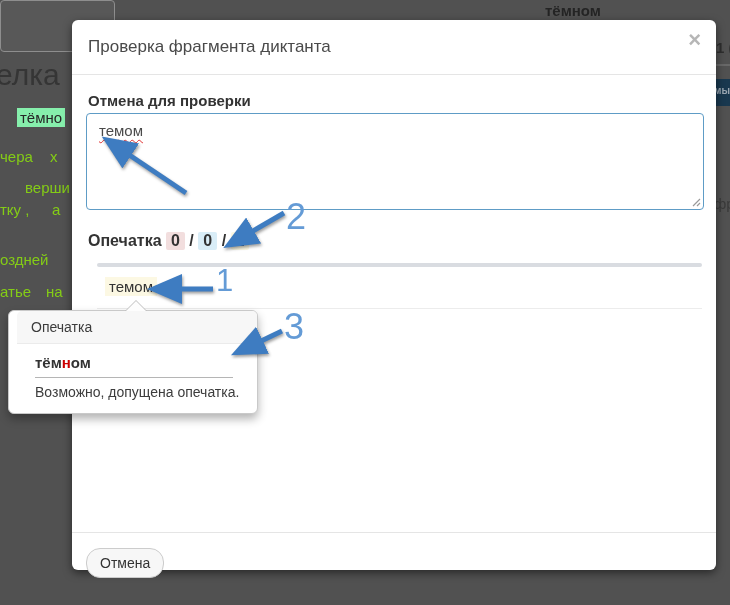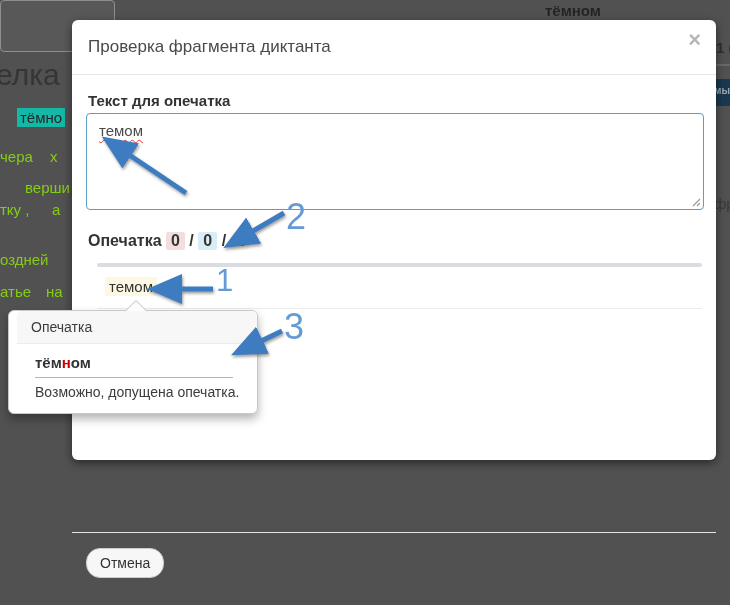--- a/index.html
+++ b/index.html
@@ -5,30 +5,30 @@
   * { margin:0; padding:0; box-sizing:border-box; }
   html,body { background:#2e2e2e; }
   body { font-family:"Liberation Sans", sans-serif; }
   .stage { position:relative; width:730px; height:605px; overflow:hidden; background:#515151; }
 
   
   .bd { position:absolute; color:#84cc16; font-size:15px; white-space:nowrap; }
   .bd-navlink { left:0; top:18; color:#8795ad; }
   .bd-rect { left:225; top:-16; width:115px; height:52px; border:1px solid #8e8e8e; border-radius:4px; background:#585858; }
   .bd-heading { left:-4px; top:58px; font-size:30px; color:#353535; }
-  .bd-hl { left:17px; top:108px; background:#14b8a6; color:#262626; padding:1px 3px;text-align:center; }
+  .bd-hl { left:17px; top:108px; background:#86efac; color:#262626; padding:1px 3px;text-align:center; }
   .bd-topword { left:545px; top:2px; font-weight:bold; color:#242424; }
   .bd-r-top { left:716px; top:39px; font-weight:bold; color:#2e2e2e; }
   .bd-r-line { left:716px; top:64px; width:14px; height:2px; background:#686868; }
   .bd-r-badge { left:711px; top:79px; width:19px; height:27px; background:#19384f; color:#9aa6b1;
                 font-weight:bold; font-size:10px; padding:6px 0 0 3px; border-radius:3px 0 0 3px; }
   .bd-r-bot { left:714px; top:195px; color:#3a3a3a; }
 
   
-  .modal { position:absolute; left:72px; top:20px; width:644px; height:440px; background:#fff;
+  .modal { position:absolute; left:72px; top:20px; width:644px; height:550px; background:#fff;
            border-radius:6px; box-shadow:0 3px 9px rgba(0,0,0,.5); }
   .modal-header { position:relative; height:55px; border-bottom:1px solid #e5e5e5; padding:17px 20px 0 16px; }
   .modal-title { font-size:17px; color:#4a4a4a; }
   .modal-close { position:absolute; right:15px; top:9px; font-size:22px; font-weight:bold; color:#b6b6b6;
                  cursor:pointer; line-height:1; background:none; border:none; font-family:inherit; }
   .modal-body { position:absolute; left:0; top:55px; width:644px; height:457px; }
   .input-label { position:absolute; left:16px; top:17px; font-size:15px; font-weight:bold; color:#333; }
   .txtarea { position:absolute; left:14px; top:38px; width:618px; height:97px; border:1px solid #5e9cc6;
              border-radius:4px; background:#fff; padding:8px 12px; font-size:15px; color:#4a4a4a; cursor:text; }
   .txt-misspelled { text-decoration:underline; text-decoration-style:wavy; text-decoration-color:#e03030;
@@ -95,21 +95,21 @@
     <span class="bd bd-r-bot">фр</span>
   </div>
 
   <div class="modal">
     <div class="modal-header">
       <span class="modal-title">Проверка фрагмента диктанта</span>
       <button class="modal-close">×</button>
     </div>
 
     <div class="modal-body">
-      <span class="input-label">Текст для опечатка</span>
+      <span class="input-label">Отмена для проверки</span>
 
       <div class="txtarea">
         <span class="txt-misspelled">темом</span>
         <svg class="resize-grip" width="9" height="9">
           <path d="M8,1 L1,8 M8,5 L5,8" stroke="#9a9a9a" stroke-width="1.2" fill="none"></path>
         </svg>
       </div>
 
       <div class="result-line">
         <span>Опечатка</span>

